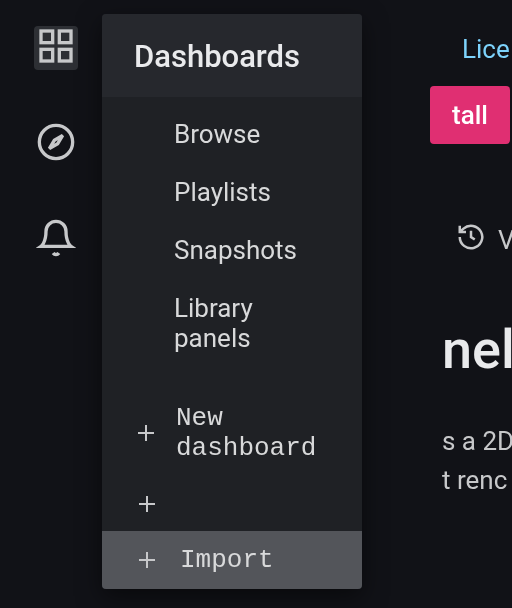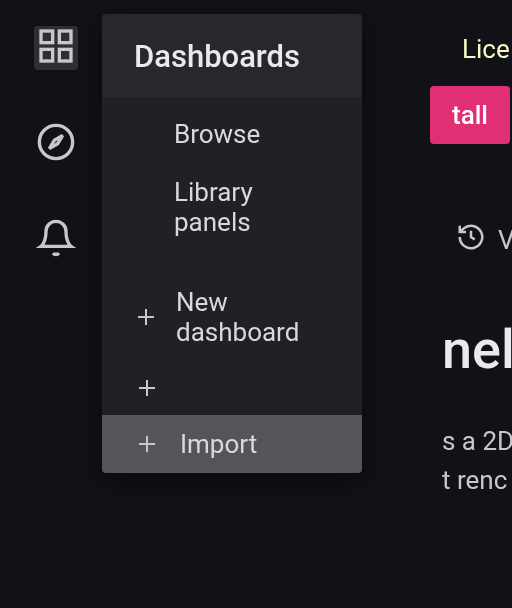--- a/index.html
+++ b/index.html
@@ -66,20 +66,21 @@
       height: 18px;
     }
     .flyout-action {
       display: flex;
       align-items: center;
       gap: 18px;
       padding: 14px 32px;
       font-size: 26px;
       color: #d8d9da;
       cursor: pointer;
+      font-family: Liberation Mono, monospace;
     }
     .flyout-action.hover {
       background: #53555a;
       gap: 20px;
     }
     .plus {
       width: 26px;
       height: 26px;
       display: flex;
       align-items: center;
@@ -90,21 +91,21 @@
       position: absolute;
       left: 440px;
       top: 0;
       width: 200px;
       color: #c7c8ca;
     }
     .licenses-link {
       position: absolute;
       top: 34px;
       left: 22px;
-      color: #fef9c3;
+      color: #7dd3fc;
       font-size: 26px;
     }
     .install-btn {
       position: absolute;
       top: 86px;
       left: -10px;
       background: #e02f72;
       color: #fff;
       font-size: 26px;
       padding: 14px 22px;
@@ -189,20 +190,22 @@
         <path d="M13.7 21a2 2 0 0 1-3.4 0"></path>
       </svg>
     </span>
   </div>
 </div>
 
 <div class="flyout">
   <div class="flyout-header">Dashboards</div>
   <div class="flyout-section">
     <div class="flyout-link">Browse</div>
+    <div class="flyout-link">Playlists</div>
+    <div class="flyout-link">Snapshots</div>
     <div class="flyout-link">Library panels</div>
   </div>
   <div class="flyout-sep"></div>
   <div>
     <div class="flyout-action">
       <span class="plus">
         <svg viewBox="0 0 24 24" fill="none" stroke="currentColor" stroke-width="2">
             <line x1="12" y1="4" x2="12" y2="20"></line>
             <line x1="4" y1="12" x2="20" y2="12"></line>
           </svg>

